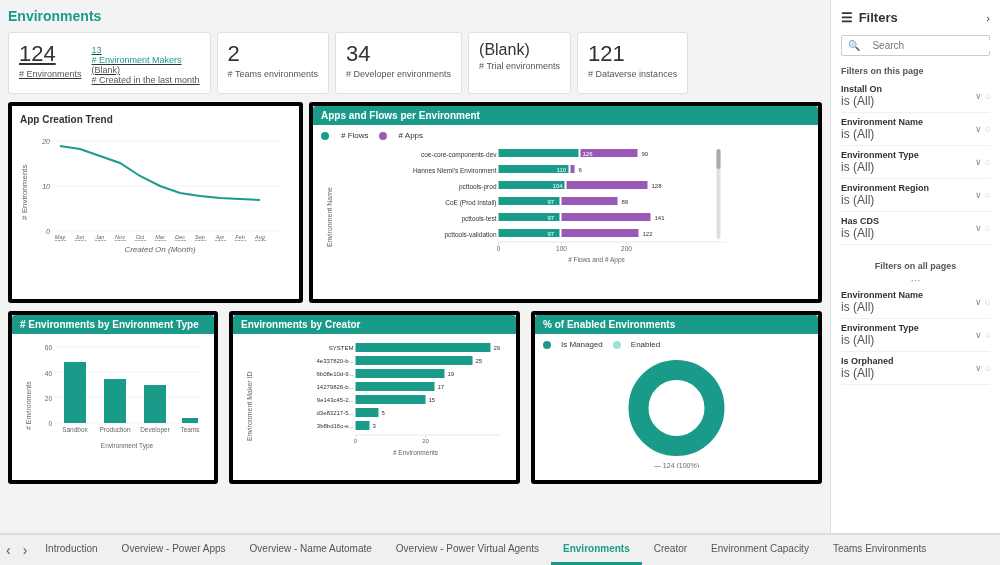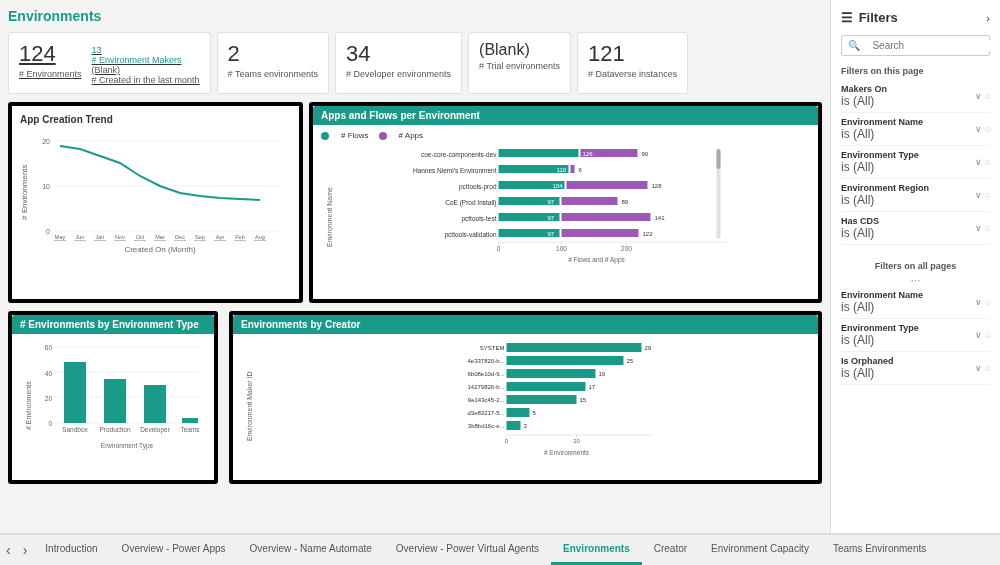--- a/index.html
+++ b/index.html
@@ -100,21 +100,21 @@
         <div class="kpi-label"># Dataverse instances</div>
       </div>
     </div>
 
     <div class="charts-row">
 
       <div class="chart-card" style="width:295px;">
         <div class="chart-title">App Creation Trend</div>
         <div style="display:flex; align-items:stretch;">
           <div class="y-axis-label"># Environments</div>
-          <div style="flex:1; position:relative;">
+          <div style="flex:1; position:relative;font-style:italic;">
             <svg viewBox="0 0 250 110" style="width:100%; height:110px;">
 
               <line x1="20" y1="10" x2="245" y2="10" stroke="#e0e0e0" stroke-width="0.5"></line>
               <line x1="20" y1="55" x2="245" y2="55" stroke="#e0e0e0" stroke-width="0.5"></line>
               <line x1="20" y1="100" x2="245" y2="100" stroke="#e0e0e0" stroke-width="0.5"></line>
 
               <text x="15" y="13" font-size="7" text-anchor="end" fill="#666">20</text>
               <text x="15" y="58" font-size="7" text-anchor="end" fill="#666">10</text>
               <text x="15" y="103" font-size="7" text-anchor="end" fill="#666">0</text>
 
@@ -292,20 +292,35 @@
               <text x="70" y="103" font-size="6" text-anchor="middle" fill="#666">0</text>
               <text x="140" y="103" font-size="6" text-anchor="middle" fill="#666">20</text>
               <line x1="70" y1="95" x2="70" y2="98" stroke="#ccc" stroke-width="0.5"></line>
               <line x1="140" y1="95" x2="140" y2="98" stroke="#ccc" stroke-width="0.5"></line>
               <text x="130" y="115" font-size="6.5" text-anchor="middle" fill="#666"># Environments</text>
             </svg>
           </div>
         </div>
       </div>
 
+      <div class="chart-card" style="flex:1;">
+        <div class="chart-title-bar">% of Enabled Environments</div>
+        <div class="legend" style="margin-top:4px;">
+          <span class="legend-dot" style="background:#1a9b8a;"></span>
+          <span>Is Managed</span>
+          <span class="legend-dot" style="background:#a0e0d8;"></span>
+          <span>Enabled</span>
+        </div>
+        <svg viewBox="0 0 160 115" style="width:100%; height:115px;">
+
+          <circle cx="80" cy="55" r="38" fill="none" stroke="#1a9b8a" stroke-width="20"></circle>
+
+          <text x="80" y="115" font-size="7" text-anchor="middle" fill="#666">— 124 (100%)</text>
+        </svg>
+      </div>
     </div>
   </div>
 
   <div class="right-panel">
     <div class="filter-header">
       <div class="filter-title">
         <span>☰</span>
         <span>Filters</span>
       </div>
       <span class="filter-arrow">›</span>
@@ -314,21 +329,21 @@
     <div class="search-box">
       <span class="search-icon">🔍</span>
       <input type="text" placeholder="Search" style="">
     </div>
 
     <div class="filter-section-title">Filters on this page</div>
 
     <div>
       <div class="filter-item">
         <div class="filter-item-left">
-          <span class="filter-item-name">Makers On</span>
+          <span class="filter-item-name">Install On</span>
           <span class="filter-item-value">is (All)</span>
         </div>
         <div class="filter-item-icons">
           <span>∨</span>
           <span>◌</span>
         </div>
       </div>
       <div class="filter-item">
         <div class="filter-item-left">
           <span class="filter-item-name">Environment Name</span>

